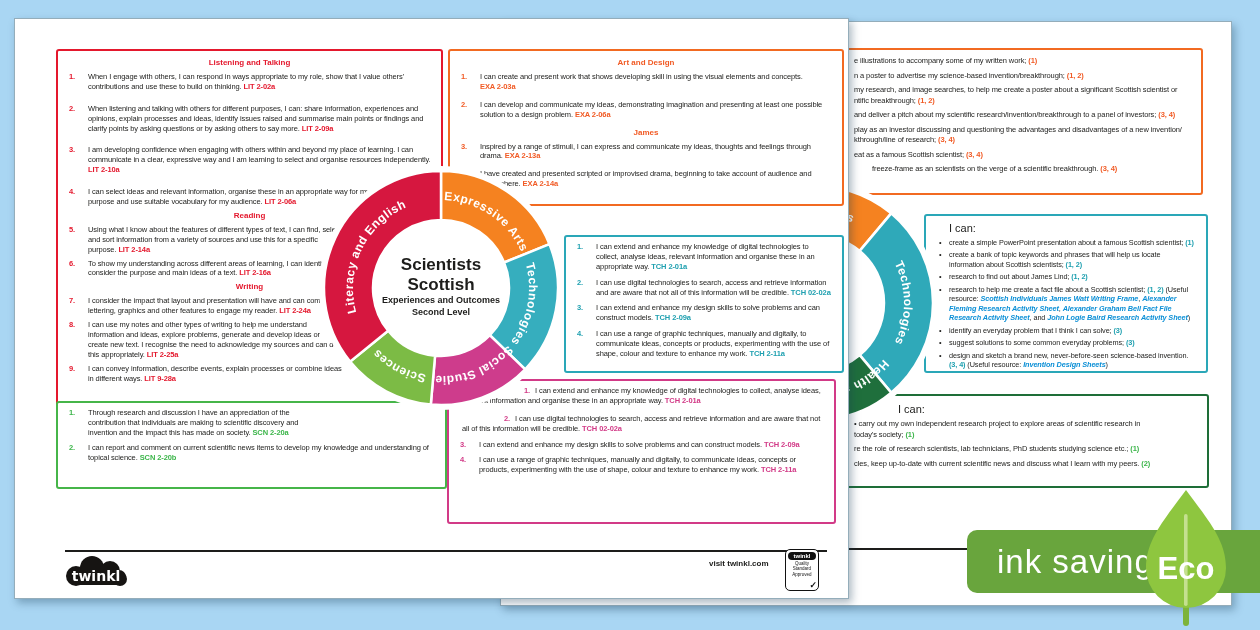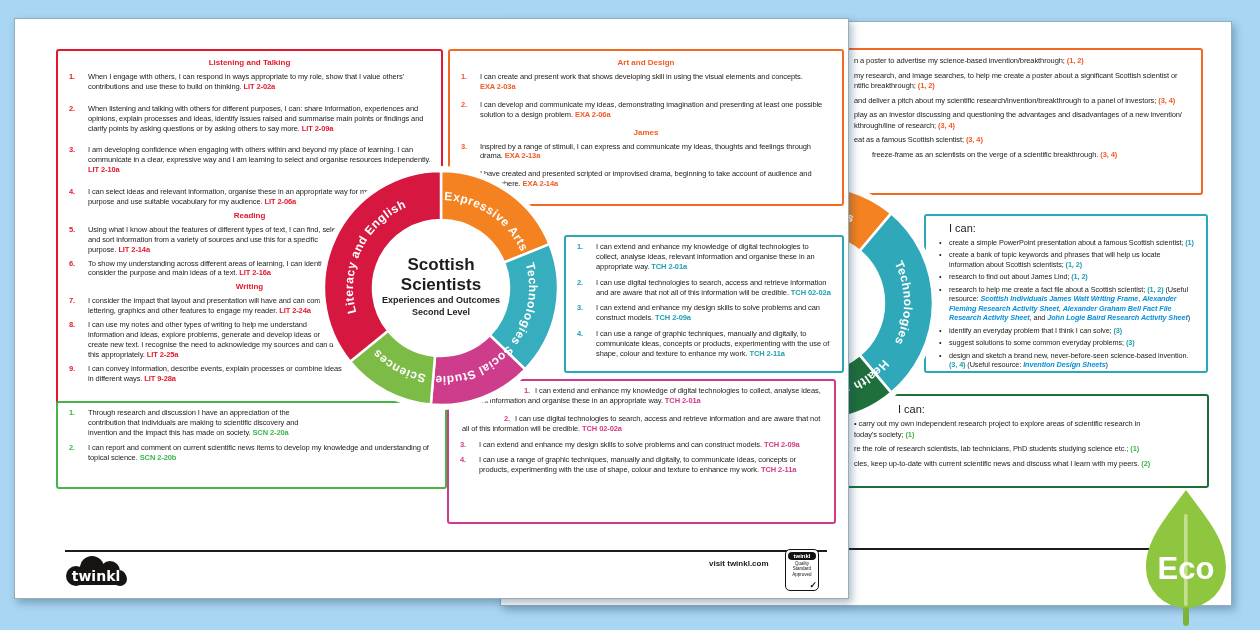--- a/index.html
+++ b/index.html
@@ -88,20 +88,23 @@
   .eco-leaf{position:absolute;left:1136px;top:488px;z-index:6;}
 </style>
 </head>
 <body>
 
 <div class="stage">
 
   <div class="page" id="page2">
     <div class="box" id="p2-box-expressive" style="border-color: rgb(242, 106, 33);">
       <div class="inner">
+          <div class="entry">
+            <div class="p2line">e illustrations to accompany some of my written work; <span class="ref" style="color: rgb(241, 90, 36);">(1)</span></div>
+          </div>
           <div class="entry">
             <div class="p2line">n a poster to advertise my science-based invention/breakthrough; <span class="ref" style="color: rgb(241, 90, 36);">(1, 2)</span></div>
           </div>
           <div class="entry">
             <div class="p2line">my research, and image searches, to help me create a poster about a significant Scottish scientist or</div>
             <div class="p2line">ntific breakthrough; <span class="ref" style="color: rgb(241, 90, 36);">(1, 2)</span></div>
           </div>
           <div class="entry">
             <div class="p2line">and deliver a pitch about my scientific research/invention/breakthrough to a panel of investors; <span class="ref" style="color: rgb(241, 90, 36);">(3, 4)</span></div>
           </div>
@@ -259,22 +262,22 @@
           <path d="M 108.48 -43.83 A 117 117 0 0 1 84.16 81.28 L 48.92 47.24 A 68 68 0 0 0 63.05 -25.47 Z" fill="#36aebe" stroke="#fff" stroke-width="2.5"></path>
           <text fill="#fff" font-size="12" font-weight="bold" font-family="Liberation Sans, sans-serif" letter-spacing="0.5"><textPath href="#wheel1-t1" startOffset="50%" text-anchor="middle">Technologies</textPath></text>
           <path d="M 84.16 81.28 A 117 117 0 0 1 -10.20 116.55 L -5.93 67.74 A 68 68 0 0 0 48.92 47.24 Z" fill="#ce3c8c" stroke="#fff" stroke-width="2.5"></path>
           <text fill="#fff" font-size="12" font-weight="bold" font-family="Liberation Sans, sans-serif" letter-spacing="0.5"><textPath href="#wheel1-t2" startOffset="50%" text-anchor="middle">Social Studies</textPath></text>
           <path d="M -10.20 116.55 A 117 117 0 0 1 -90.93 73.63 L -52.85 42.79 A 68 68 0 0 0 -5.93 67.74 Z" fill="#7cbb45" stroke="#fff" stroke-width="2.5"></path>
           <text fill="#fff" font-size="12" font-weight="bold" font-family="Liberation Sans, sans-serif" letter-spacing="0.5"><textPath href="#wheel1-t3" startOffset="50%" text-anchor="middle">Sciences</textPath></text>
           <path d="M -90.93 73.63 A 117 117 0 0 1 -0.00 -117.00 L -0.00 -68.00 A 68 68 0 0 0 -52.85 42.79 Z" fill="#d6173f" stroke="#fff" stroke-width="2.5"></path>
           <text fill="#fff" font-size="12" font-weight="bold" font-family="Liberation Sans, sans-serif" letter-spacing="0.5"><textPath href="#wheel1-t4" startOffset="50%" text-anchor="middle">Literacy and English</textPath></text>
         </svg></div>
     <div class="wheel-center">
+      <div class="wtitle">Scientists</div>
       <div class="wtitle">Scottish</div>
-      <div class="wtitle">Scientists</div>
       <div class="wsub">Experiences and Outcomes</div>
       <div class="wsub">Second Level</div>
     </div>
 
     <div class="footline"></div>
     <svg class="logo" width="70" height="34" viewBox="0 0 70 34">
       <g fill="#161412">
         <circle cx="13" cy="20" r="10"></circle>
         <circle cx="29" cy="12" r="12"></circle>
         <circle cx="47" cy="15" r="10"></circle>
@@ -285,20 +288,23 @@
     </svg>
     <div class="visit">visit twinkl.com</div>
     <div class="badge">
       <div class="mini">twinkl</div>
       <div class="q">Quality Standard</div>
       <div class="q">Approved</div>
       <div class="chk">✓</div>
     </div>
   </div>
 
+  <div class="eco-banner">
+    <span class="txt">ink saving</span>
+  </div>
   <svg class="eco-leaf" width="100" height="140" viewBox="0 0 100 140">
     <rect x="47" y="112" width="6" height="26" rx="3" fill="#7db33a"></rect>
     <path d="M 50 2 C 28 32 10 52 10 80 A 40 40 0 1 0 90 80 C 90 52 72 32 50 2 Z" fill="#8ec63f"></path>
     <rect x="48" y="26" width="3.6" height="92" rx="1.8" fill="#c4e08f"></rect>
     <text x="50" y="91" text-anchor="middle" fill="#fff" font-size="31" font-weight="bold" font-family="Liberation Sans, sans-serif">Eco</text>
   </svg>
 
 </div>
 
 </body></html>

